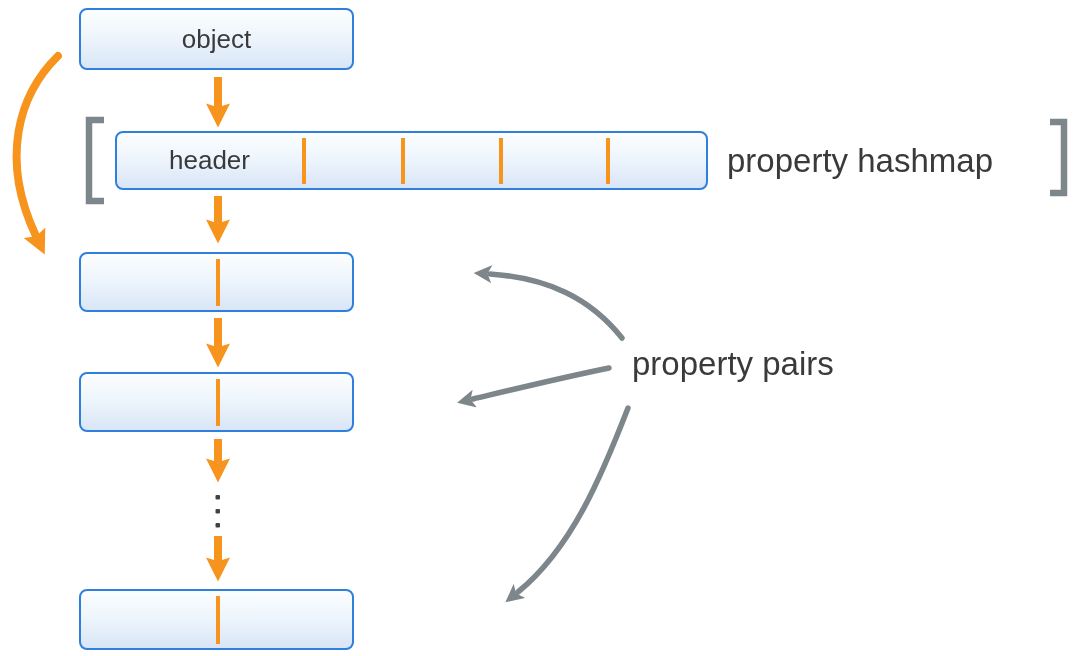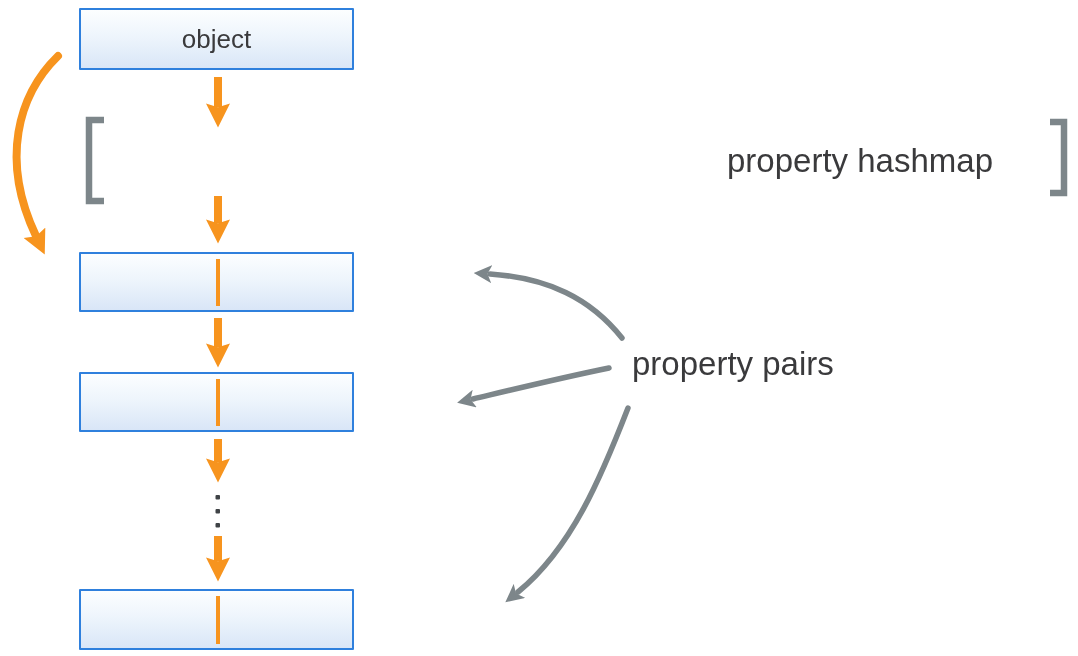--- a/index.html
+++ b/index.html
@@ -4,21 +4,21 @@
 <style>
   html,body { margin:0; padding:0; background:#ffffff; }
   .canvas {
     position:relative; width:1078px; height:656px; background:#ffffff;
     font-family:"Liberation Sans","DejaVu Sans",sans-serif; overflow:hidden;
   }
   svg.layer { position:absolute; left:0; top:0; width:1078px; height:656px; pointer-events:none; }
 
   .box {
     position:absolute; box-sizing:border-box;
-    border:2.5px solid #2F80DD; border-radius:1px;
+    border:2.5px solid #2F80DD; border-radius:8px;
     background:linear-gradient(180deg,#FCFEFF 0%,#EEF5FC 45%,#D9E6F7 100%);
   }
   .obj   { left:79px;  top:8px;   width:275px; height:62px; display:flex; align-items:center; justify-content:center; }
   .hash  { left:115px; top:131px; width:593px; height:59px; }
   .pair1 { left:79px;  top:252px; width:275px; height:60px; }
   .pair2 { left:79px;  top:372px; width:275px; height:60px; }
   .pair3 { left:79px;  top:589px; width:275px; height:61px; }
 
   .vdiv { position:absolute; top:5px; bottom:4px; width:4px; background:#F7941E; }
   .hash .d1 { left:185px; } .hash .d2 { left:284px; } .hash .d3 { left:382px; } .hash .d4 { left:489px; }
@@ -68,20 +68,27 @@
       <rect x="215.5" y="495" width="4.5" height="4.5" rx="1"></rect>
       <rect x="215.5" y="509" width="4.5" height="4.5" rx="1"></rect>
       <rect x="215.5" y="523" width="4.5" height="4.5" rx="1"></rect>
     </g>
   </svg>
 
   <div class="box obj">
     <span class="box-label">object</span>
   </div>
 
+  <div class="box hash">
+    <span class="cell-label">header</span>
+    <i class="vdiv d1"></i>
+    <i class="vdiv d2"></i>
+    <i class="vdiv d3"></i>
+    <i class="vdiv d4"></i>
+  </div>
 
   <div class="box pair1">
     <i class="vdiv pair-div"></i>
   </div>
   <div class="box pair2">
     <i class="vdiv pair-div"></i>
   </div>
   <div class="box pair3">
     <i class="vdiv pair-div"></i>
   </div>

